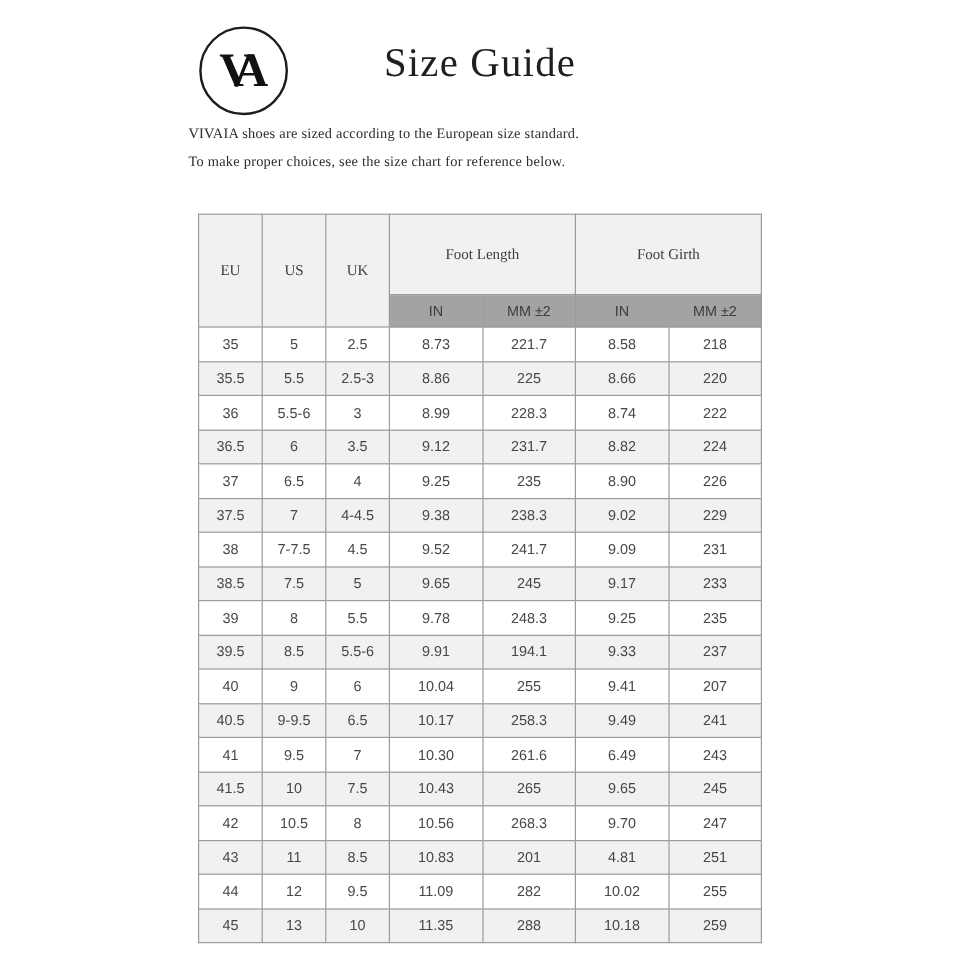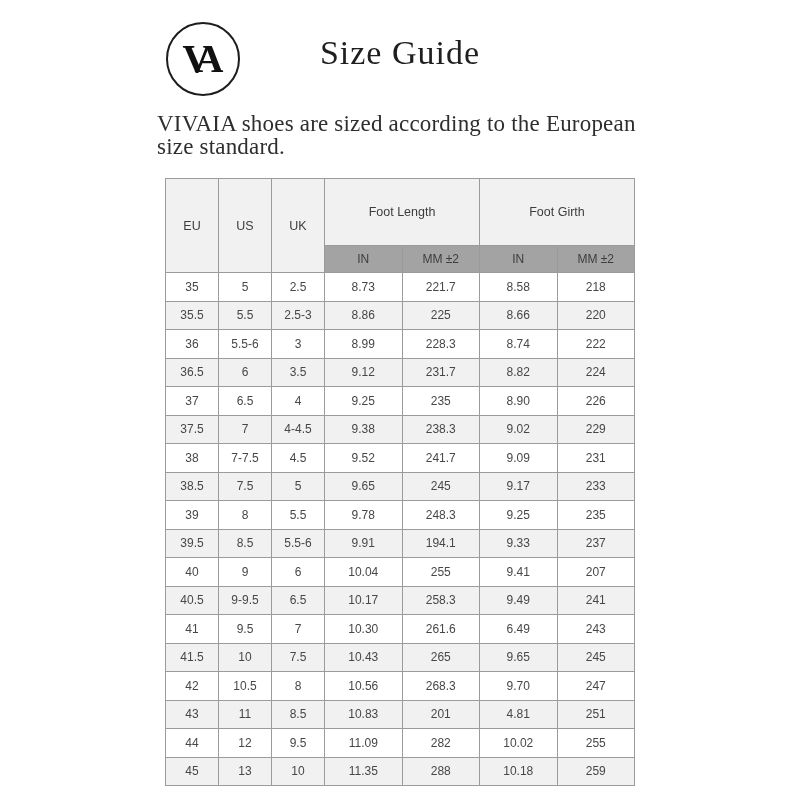--- a/index.html
+++ b/index.html
@@ -26,61 +26,62 @@
   .title {
     position: absolute; left: 0; top: 34px; width: 800px;
     text-align: center;
     font-family: "Liberation Serif", serif;
     font-size: 34px; font-weight: 400; color: #1f1f1f;
     letter-spacing: 1px;
   }
 
   
   .intro {
-    position: absolute; left: 157px; top: 112px; width: 500px;
+    position: absolute; left: 157px; top: 100px; width: 500px;
     font-family: "Liberation Serif", serif;
-    font-size: 23px; color: #2e2e2e; line-height: 23px;
+    font-size: 12px; color: #2e2e2e; line-height: 23px;
     letter-spacing: 0.2px;
   }
 
   
   .table-wrap { position: absolute; left: 165px; top: 178px; }
   table.size-table {
     border-collapse: collapse;
     table-layout: fixed;
     width: 469px;
     font-size: 12px; color: #474747;
   }
   table.size-table th, table.size-table td {
     border: 1px solid #9b9b9b;
     text-align: center; vertical-align: middle;
     font-weight: 400;
     padding: 0;
   }
   table.size-table col.c-size { width: 53px; }
   table.size-table col.c-meas { width: 77.5px; }
-  tr.hdr-top th { height: 67px; background: #f1f1f1; font-size: 12.5px; color: #3d3d3d; }
+  tr.hdr-top th { height: 67px; background: #f1f1f1; font-size: 12.5px; color: #3d3d3d; font-family: Liberation Serif, serif; }
   tr.hdr-sub th { height: 27px; background: #a3a3a3; font-size: 12px; color: #3d3d3d; }
   tbody td { height: 28.5px; background: #ffffff; }
   tbody tr.alt td { background: #f1f1f1; }
 </style>
 </head>
 <body>
 
 <div class="page">
 
   <div class="logo">
     <span class="mono">V</span>
     <span class="mono mono-right">A</span>
   </div>
 
   <h1 class="title">Size Guide</h1>
 
   <div class="intro">
     <div>VIVAIA shoes are sized according to the European size standard.</div>
+    <div>To make proper choices, see the size chart for reference below.</div>
   </div>
 
   <div class="table-wrap">
     <table class="size-table">
       <colgroup>
         <col class="c-size">
           <col class="c-size">
           <col class="c-size">
         <col class="c-meas">
           <col class="c-meas">

